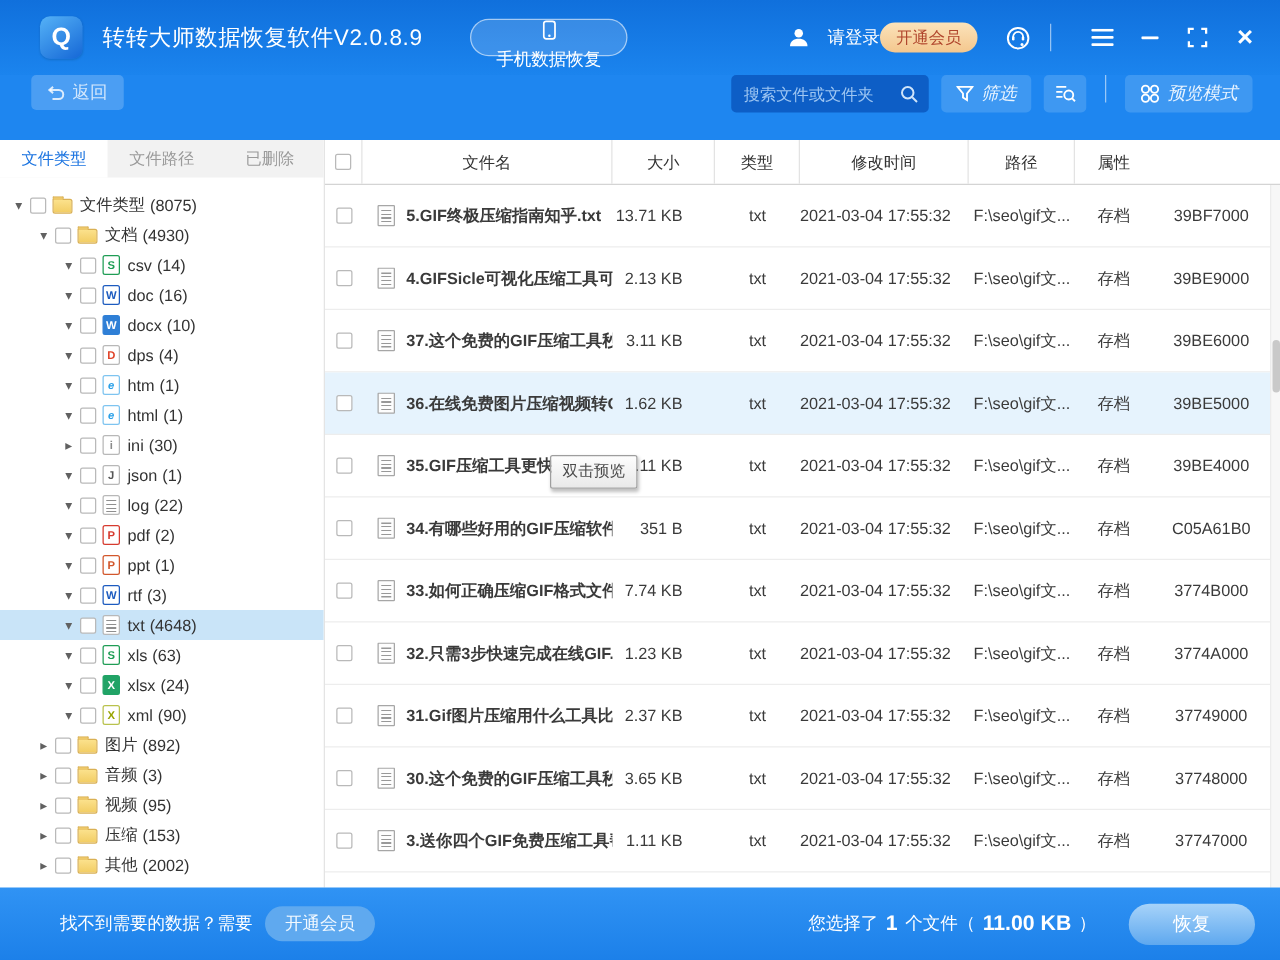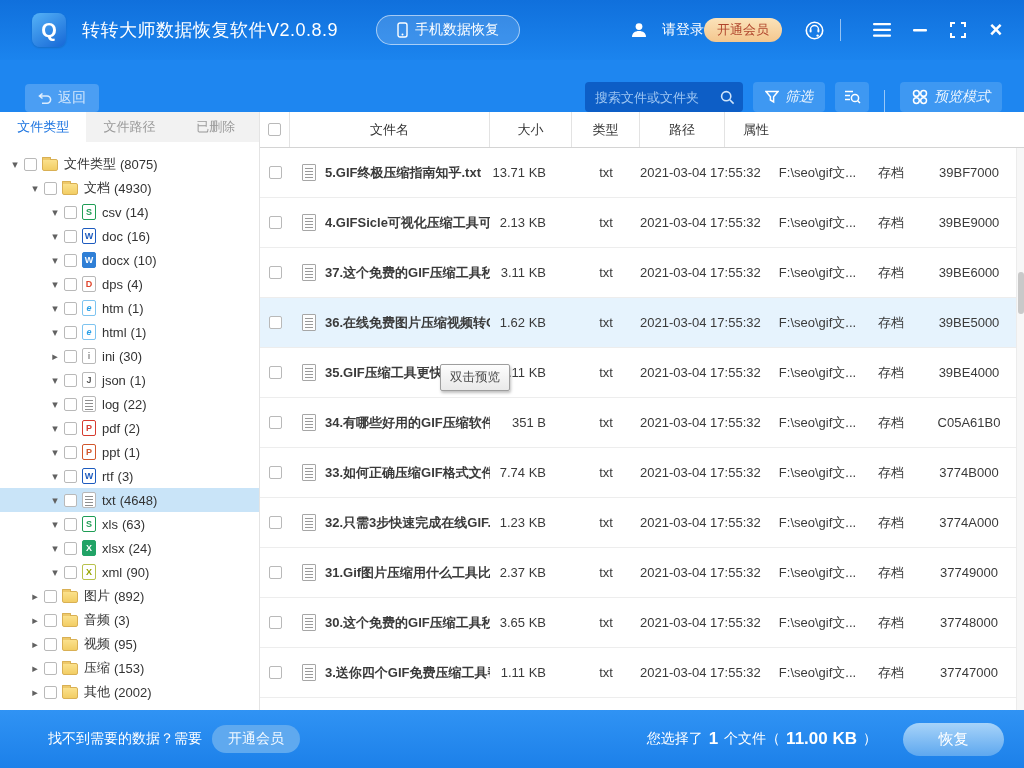--- a/index.html
+++ b/index.html
@@ -11,34 +11,34 @@
   .titlebar { position:absolute; left:0; top:0; width:1024px; height:60px;
     background:linear-gradient(180deg,#1070dc 0%,#1b84ee 100%);
     display:flex; align-items:center; padding:0 16px; }
   .logo { width:34px; height:34px; margin-left:16px; border-radius:8px;
     background:linear-gradient(145deg,#55b2f7 0%,#1567d6 100%);
     display:flex; align-items:center; justify-content:center;
     color:#fff; font-weight:bold; font-size:20px; box-shadow:0 1px 2px rgba(0,0,0,.15); }
   .app-title { color:#fff; font-size:18px; margin-left:16px; letter-spacing:.5px; }
   .phone-btn { margin-left:38px; height:30px; padding:0 20px; border-radius:16px;
     background:rgba(255,255,255,.16); border:1px solid rgba(255,255,255,.55);
-    color:#fff; font-size:14px; display:flex; align-items:center; gap:7px; cursor:pointer; }
+    color:#fff; font-size:14px; display:flex; align-items:center; gap:7px; cursor:pointer;flex-direction:column; }
   .tb-spacer { flex:1; }
   .login { display:flex; align-items:center; gap:14px; color:#fff; font-size:14px; cursor:pointer; }
   .vip { height:24px; padding:0 13px; border:none; border-radius:12px;
     background:linear-gradient(180deg,#fbe3ba,#f4c78e); color:#b0452c; font-size:13px; cursor:pointer; }
   .svc { margin-left:22px; display:flex; cursor:pointer; }
   .vdiv { width:1px; height:22px; background:rgba(255,255,255,.55); margin:0 15px; }
   .winbtn { display:flex; align-items:center; justify-content:center; width:24px; height:24px;
     margin-left:14px; cursor:pointer; color:#fff; }
   .winbtn.close { font-size:22px; font-weight:bold; line-height:1; }
 
   
   .toolbar { position:absolute; left:0; top:60px; width:1024px; height:52px;
-    background:#1e86f0; display:flex; align-items:flex-end; }
+    background:#1e86f0; display:flex; align-items:flex-start; }
   .back { margin-left:25px; height:28px; padding:0 13px; border:none; border-radius:4px;
     background:rgba(255,255,255,.20); color:rgba(255,255,255,.75); font-size:14px;
     display:flex; align-items:center; gap:6px; cursor:pointer; }
   .search { width:158px; height:30px; background:#0d5ec6; border-radius:4px;
     display:flex; align-items:center; padding:0 8px 0 10px; }
   .search input { flex:1; min-width:0; background:transparent; border:none; outline:none;
     color:#d7e8fb; font-size:13px; }
   .search input::placeholder { color:#9ec6f2; }
   .tbtn { height:30px; padding:0 12px; border:none; border-radius:4px; background:#3e98f2;
     color:#eaf4fe; font-size:14px; display:flex; align-items:center; gap:6px; cursor:pointer;font-style:italic; }
@@ -415,20 +415,21 @@
         </div>
     </aside>
     <section class="content">
       <div class="thead" id="thead">
           <div class="hcell" style="width: 30px; flex: 0 0 auto;">
             <span class="cb" style="margin: 0px;"></span>
           </div>
           <div class="hcell" style="width: 200px; flex: 0 0 auto;">文件名</div>
           <div class="hcell" style="width: 82px; flex: 0 0 auto;">大小</div>
           <div class="hcell" style="width: 68px; flex: 0 0 auto;">类型</div>
+          <div class="hcell" style="width: 135px; flex: 0 0 auto;">修改时间</div>
           <div class="hcell" style="width: 85px; flex: 0 0 auto;">路径</div>
           <div class="hcell" style="width: 62px; flex: 0 0 auto;">属性</div>
         </div>
       <div class="tbody" id="tbody">
           <div class="row">
             <div class="c-cb">
               <span class="cb" style="margin: 0px;"></span>
             </div>
             <div class="c-name">
               <span class="doc-ic"></span>

